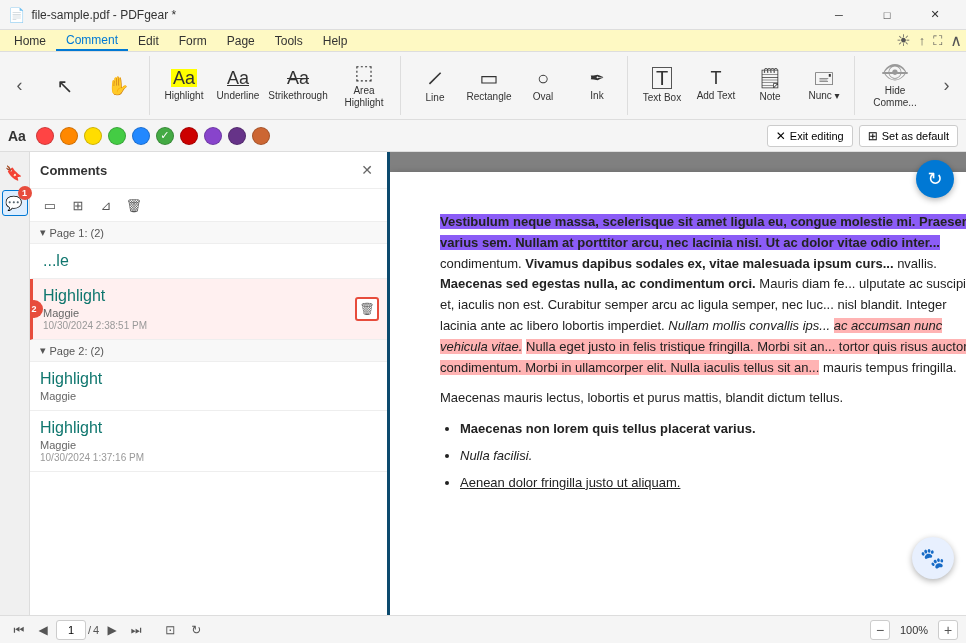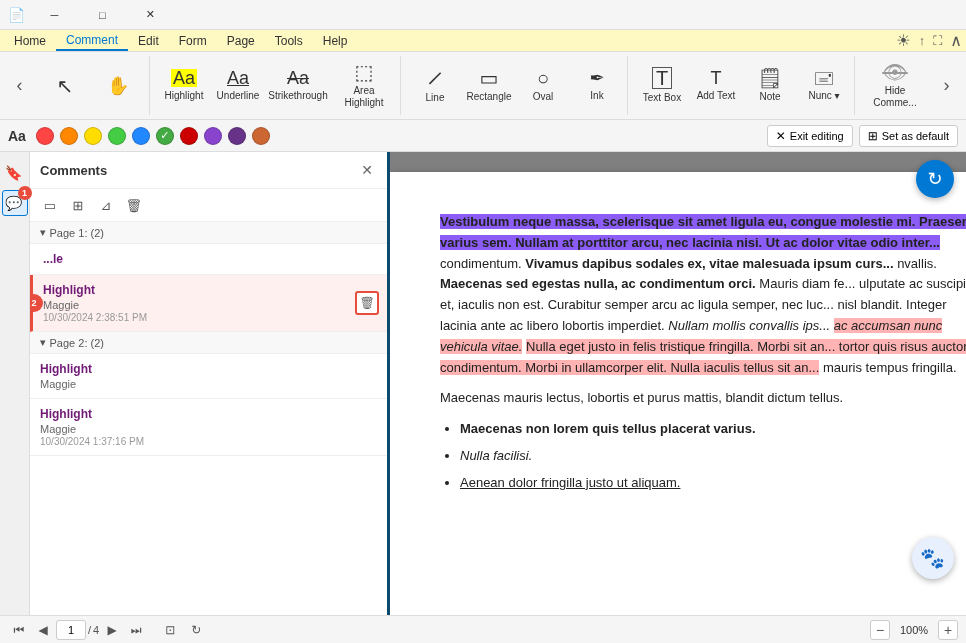--- a/index.html
+++ b/index.html
@@ -46,21 +46,21 @@
     .comments-header { display: flex; align-items: center; padding: 8px 10px; border-bottom: 1px solid #eee; }
     .comments-title { font-size: 13px; font-weight: 600; flex: 1; color: #333; }
     .comments-close { cursor: pointer; font-size: 14px; color: #666; border: none; background: transparent; padding: 2px 4px; }
     .comments-meta { padding: 6px 10px; font-size: 11px; color: #555; border-bottom: 1px solid #eee; }
     .comments-toolbar { display: flex; align-items: center; padding: 4px 8px; gap: 4px; border-bottom: 1px solid #eee; }
     .comments-toolbar-btn { width: 24px; height: 24px; display: flex; align-items: center; justify-content: center; cursor: pointer; border-radius: 3px; font-size: 13px; color: #555; border: none; background: transparent; }
     .comments-list { flex: 1; overflow-y: auto; }
     .page-group-label { padding: 4px 10px; font-size: 11px; color: #555; background: #f8f8f8; border-bottom: 1px solid #eee; display: flex; align-items: center; gap: 4px; }
     .comment-item { padding: 8px 10px; border-bottom: 1px solid #eee; cursor: pointer; position: relative; }
     .comment-item.selected { background: #fff0f0; border-left: 3px solid #e74c3c; }
-    .comment-item-title { font-size: 12px; font-weight: 700; color: #701a75; }
+    .comment-item-title { font-size: 16px; font-weight: 400; color: #0f766e; }
     .comment-item-author { font-size: 11px; color: #666; margin-top: 2px; }
     .comment-item-time { font-size: 10px; color: #999; margin-top: 1px; }
     .comment-item-actions { position: absolute; right: 8px; top: 50%; transform: translateY(-50%); display: flex; gap: 4px; }
     .comment-action-btn { width: 24px; height: 24px; display: flex; align-items: center; justify-content: center; cursor: pointer; border-radius: 3px; font-size: 12px; color: #666; border: 1px solid #ccc; background: white; }
     .pdf-page { background: white; margin: 20px auto; padding: 40px 50px; width: 640px; min-height: 500px; box-shadow: 0 2px 8px rgba(0,0,0,0.3); }
     .pdf-title { font-size: 22px; font-weight: bold; color: #111; margin-bottom: 16px; line-height: 1.3; }
     .pdf-body { font-size: 13px; color: #222; line-height: 1.6; }
     .pdf-body p { margin-bottom: 10px; }
     .highlight-green { background-color: #8b5cf6; font-weight: bold; }
     .highlight-red { background-color: #ffb3b3; }
@@ -83,20 +83,21 @@
     .badge-1 { background: #e74c3c; left: -8px; top: -8px; }
     .pdf-container { position: relative; flex: 1; background: #808080; overflow: auto; }
 
     .stamp-btn { position: relative; }
   </style>
 </head>
 <body>
 
 <div class="titlebar">
   <span style="font-size:14px; margin-right:6px;">📄</span>
+  <span class="titlebar-title">file-sample.pdf - PDFgear *</span>
   <div class="titlebar-controls">
     <button class="titlebar-btn">─</button>
     <button class="titlebar-btn">□</button>
     <button class="titlebar-btn close">✕</button>
   </div>
 </div>
 
 <div class="menubar">
   <div class="menu-item">Home</div>
   <div class="menu-item active" style="color:#0078d4; border-bottom:2px solid #0078d4; border-radius:0;">Comment</div>

